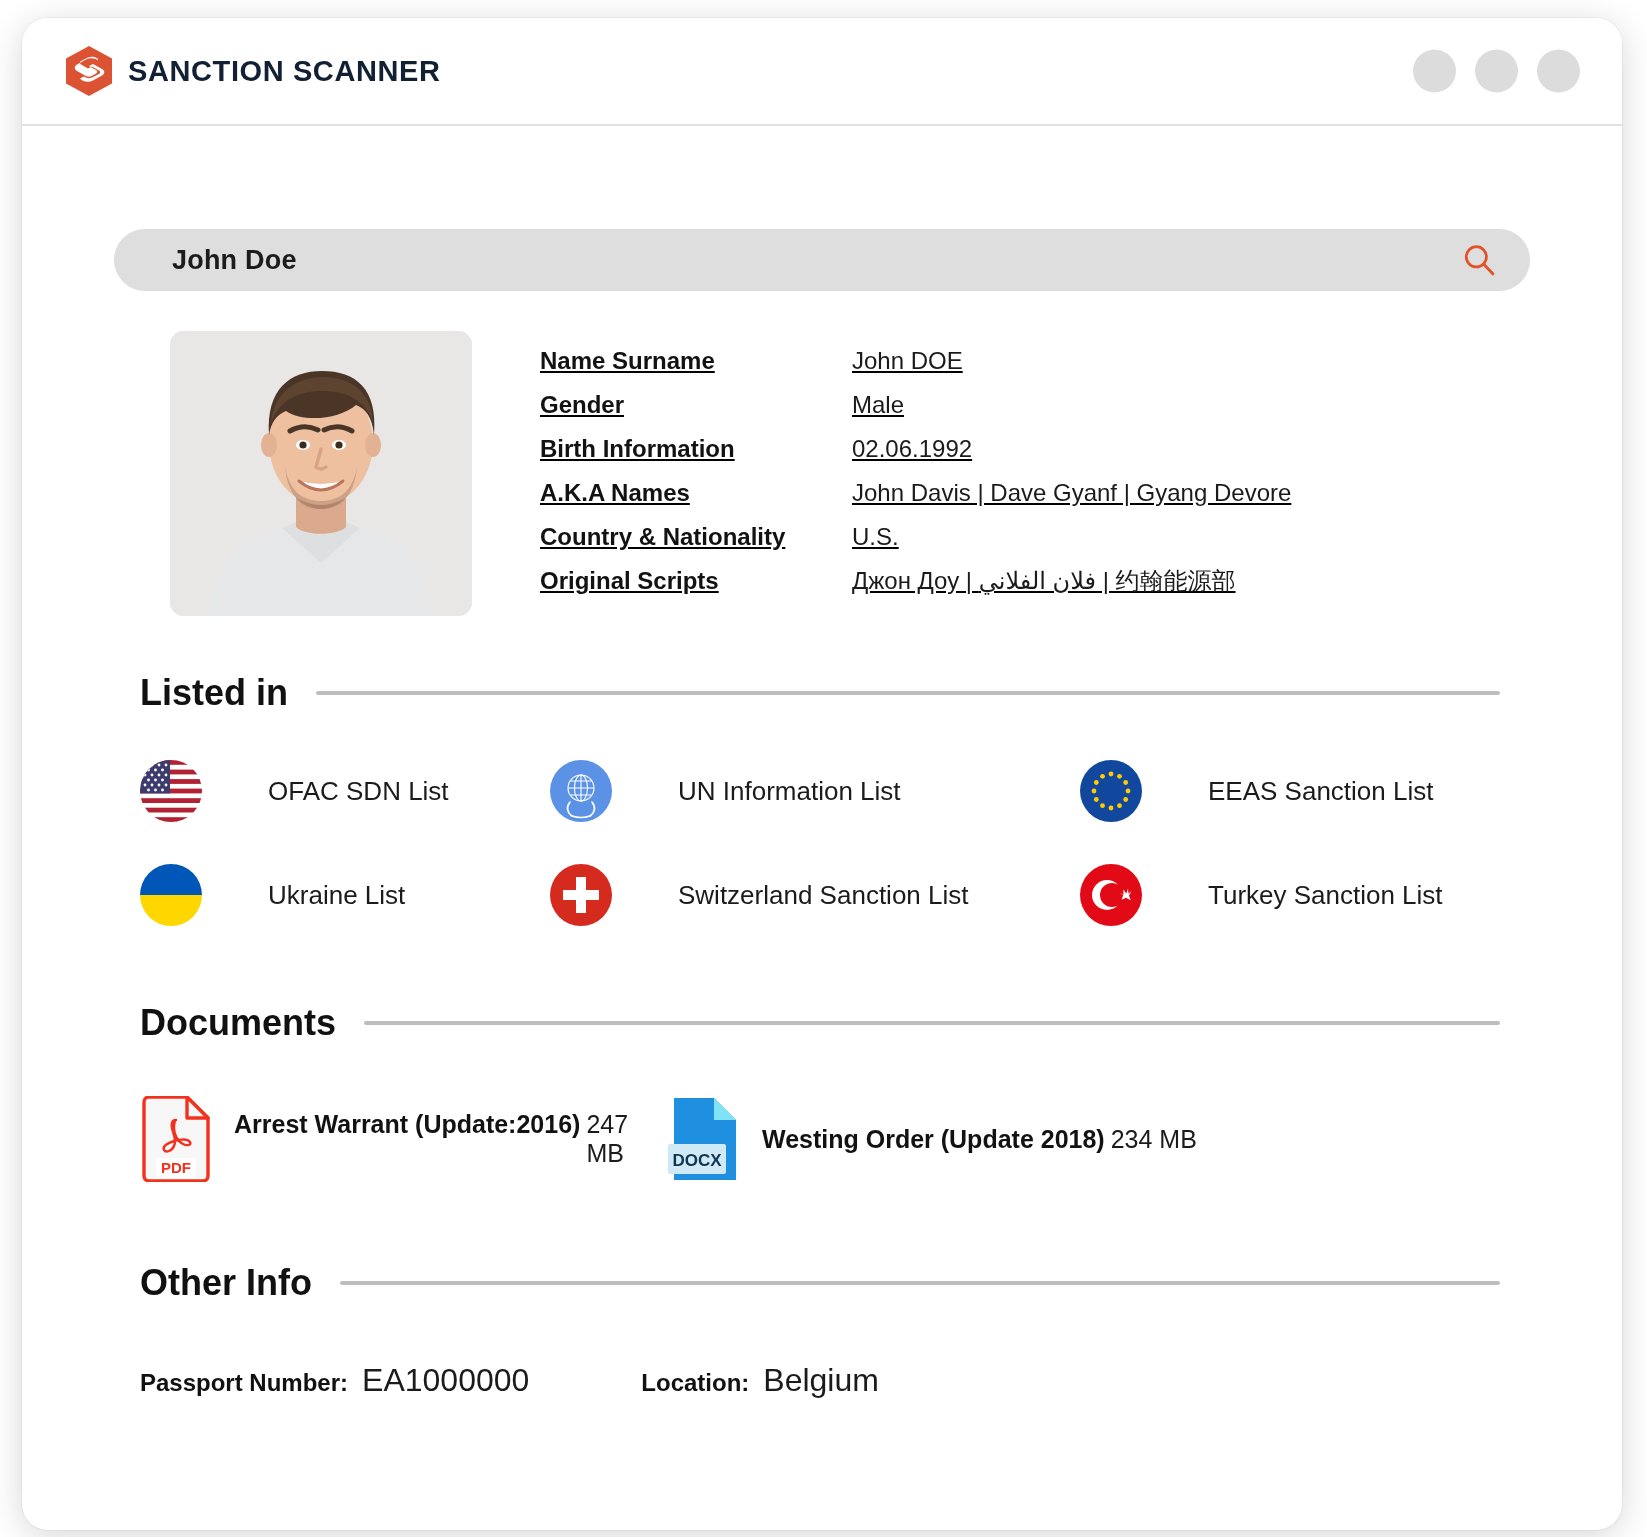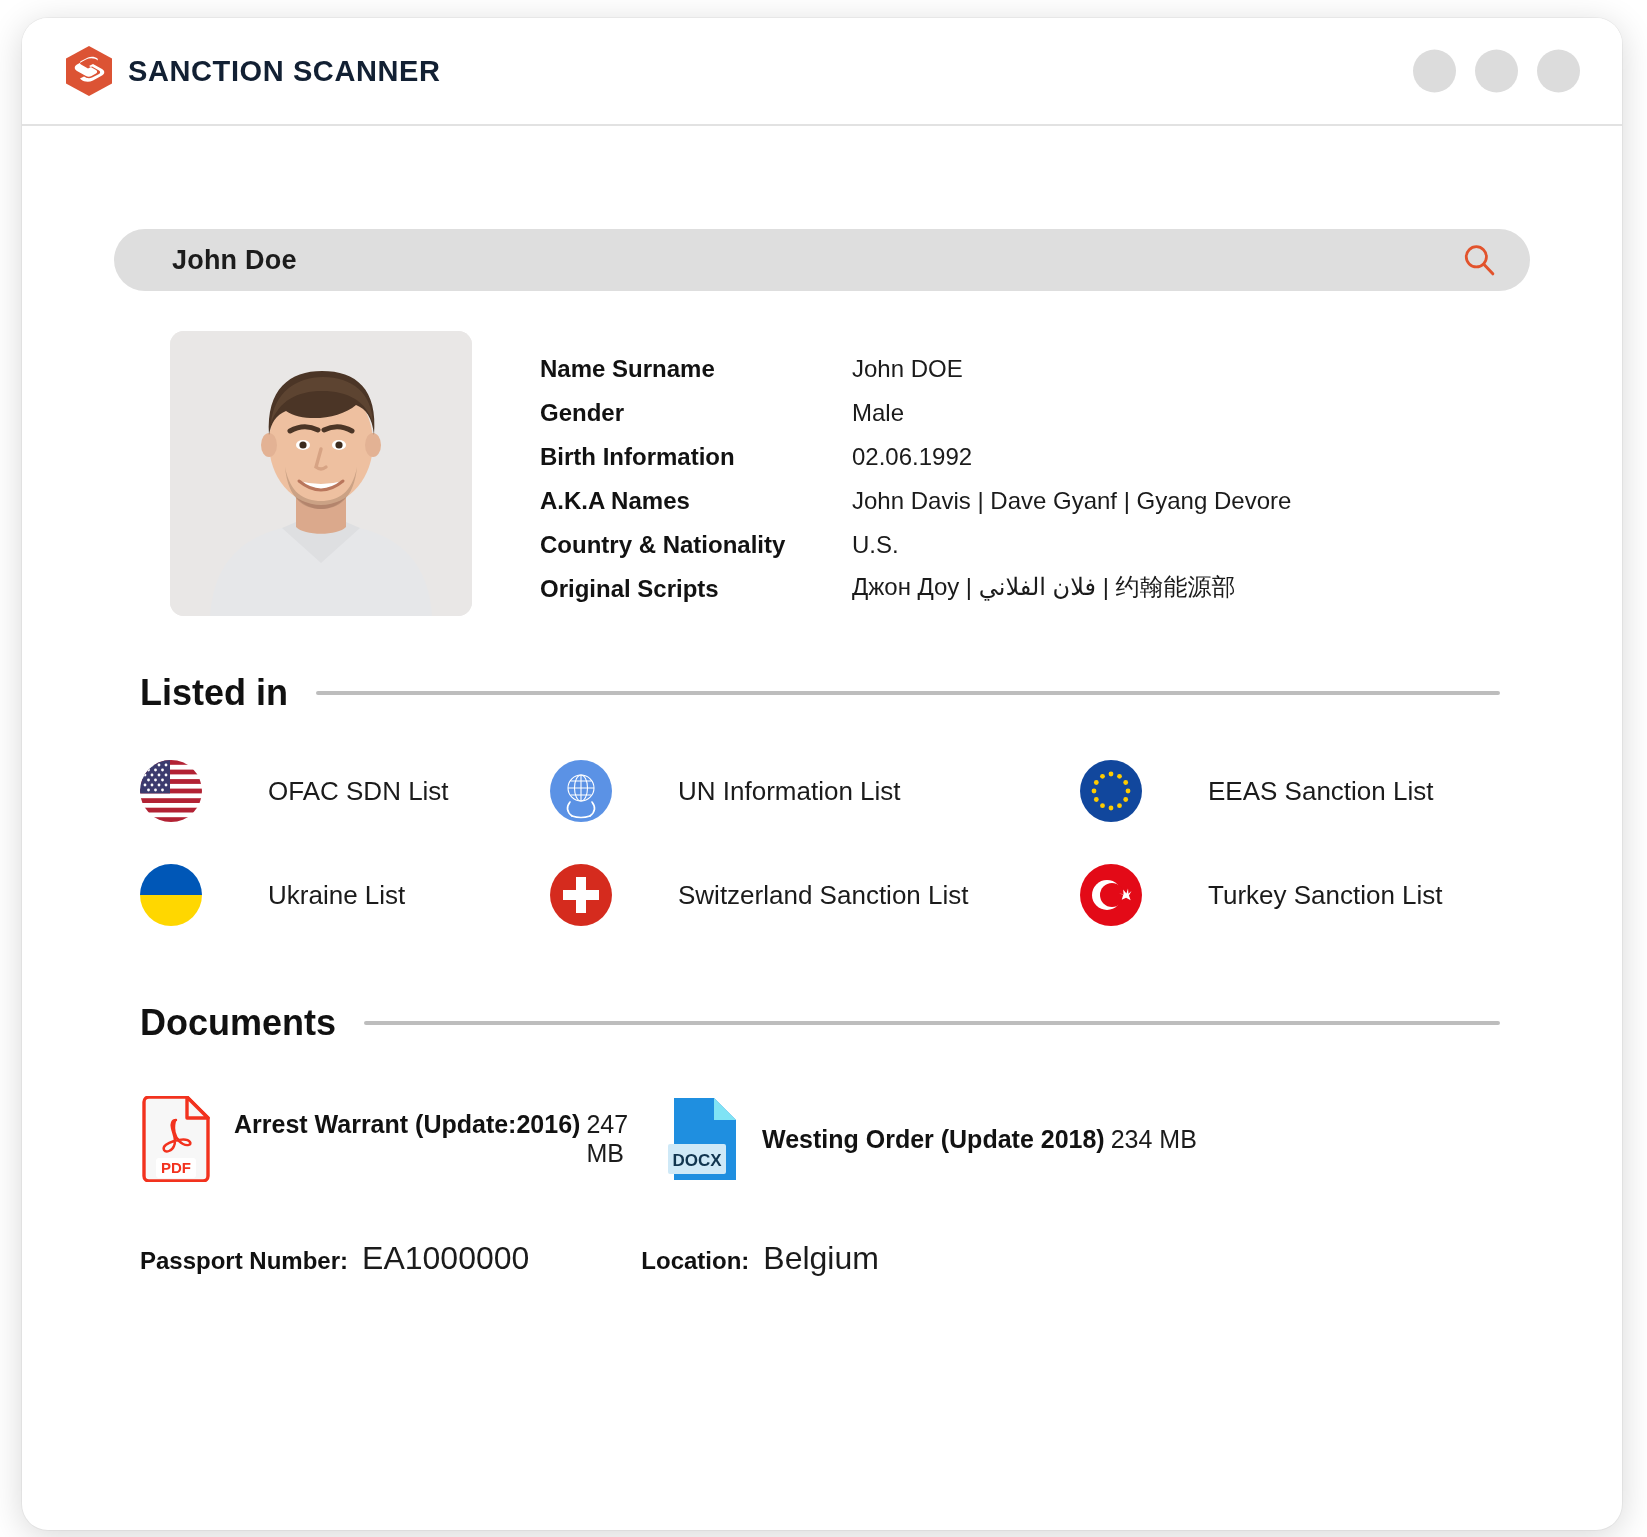--- a/index.html
+++ b/index.html
@@ -101,22 +101,23 @@
     position: relative;
   }
   .photo-frame svg { display:block; width: 100%; height: 100%; }
 
   .fields {
     margin-left: 68px;
     padding-top: 8px;
   }
   .field-row {
     display: flex;
-    align-items: flex-end;
+    align-items: center;
     height: 44px;
+    text-decoration: underline;
   }
   .field-label {
     width: 312px;
     font-size: 24px;
     font-weight: bold;
     color: #121212;
     white-space: nowrap;
   }
   .field-value {
     font-size: 24px;
@@ -471,20 +472,24 @@
           <rect x="0" y="48" width="58" height="30" rx="2" fill="#CFE9F7"></rect>
           <text x="29" y="70" font-family="Liberation Sans, sans-serif" font-size="17" font-weight="bold" fill="#11354F" text-anchor="middle">DOCX</text>
         </svg>
         <div class="doc-texts">
           <div class="doc-title">Westing Order (Update 2018)</div>
           <div class="doc-size">234 MB</div>
         </div>
       </div>
     </div>
 
+    <div class="section-head" style="margin-top:80px;">
+      <div class="section-title">Other Info</div>
+      <div class="section-rule"></div>
+    </div>
 
     <div class="other-row">
       <div class="oi-label">Passport Number:</div>
       <div class="oi-value">EA1000000</div>
       <div class="oi-gap"></div>
       <div class="oi-label">Location:</div>
       <div class="oi-value">Belgium</div>
     </div>
 
   </div>

